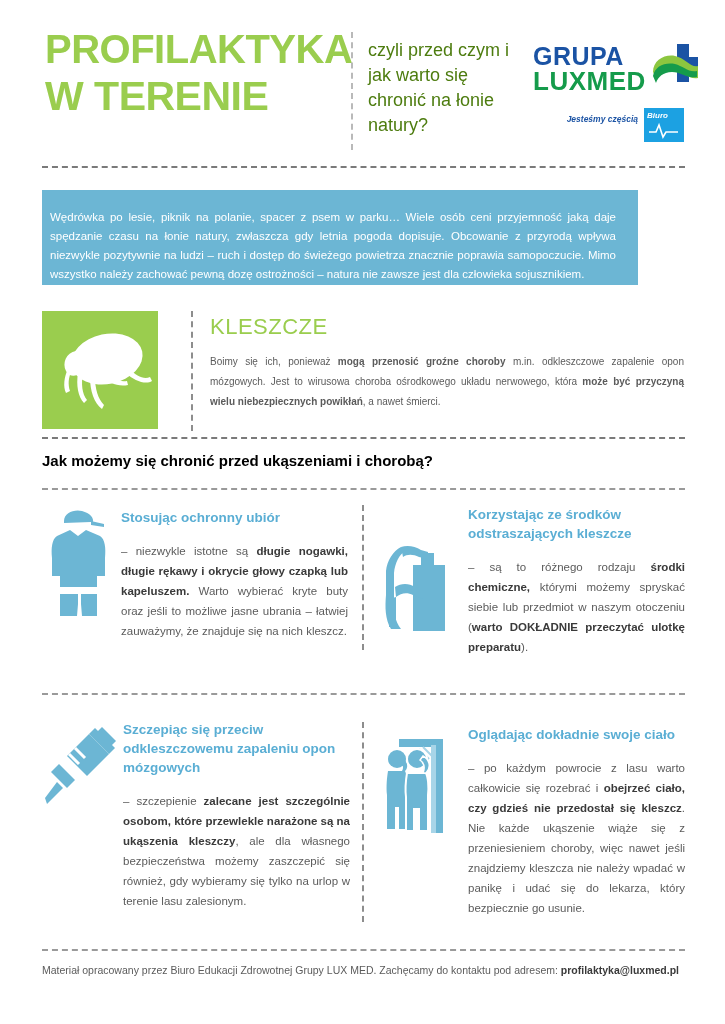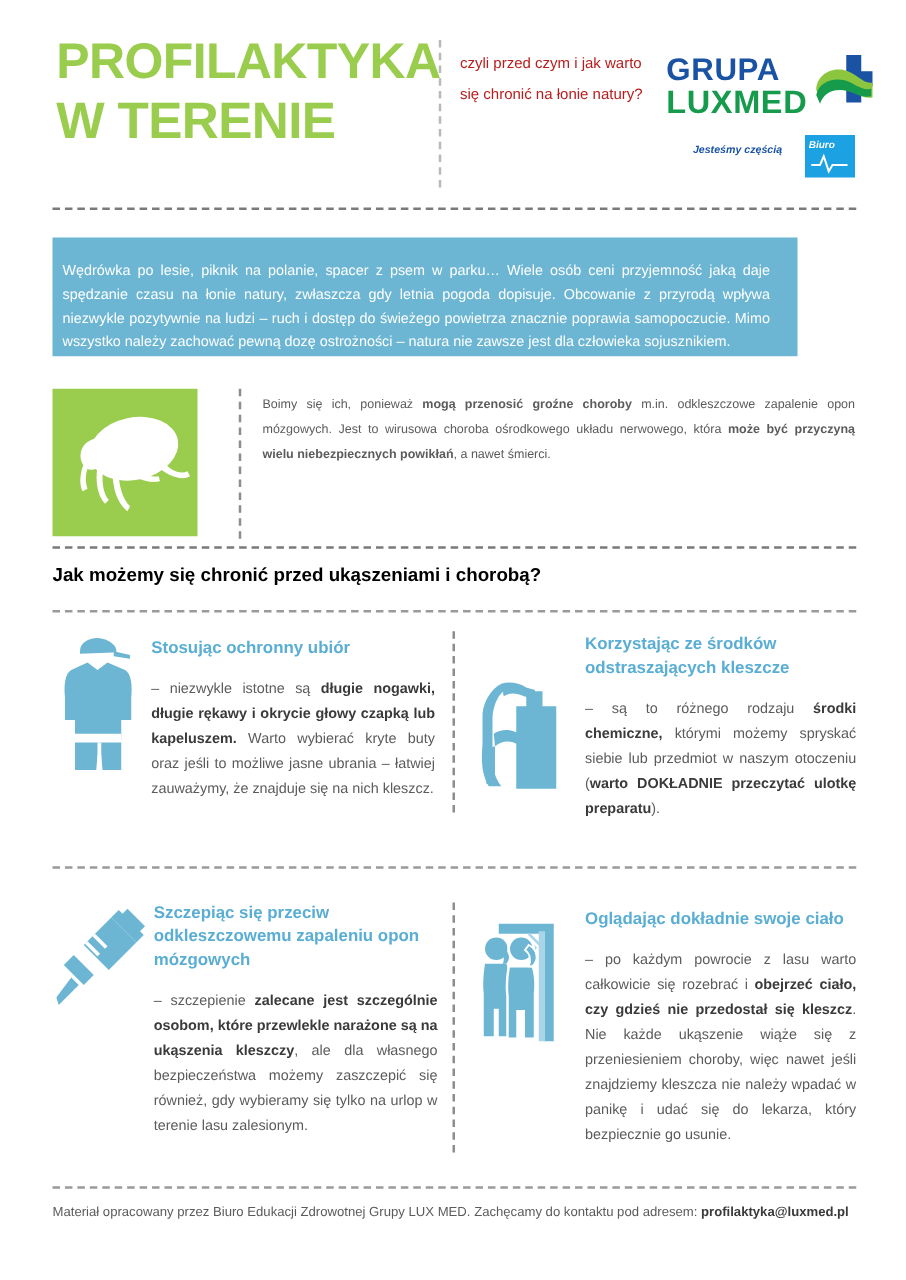--- a/index.html
+++ b/index.html
@@ -18,38 +18,38 @@
     color:#9ACD4E;font-weight:bold;letter-spacing:-0.5px;
     font-size:40px;line-height:43px;text-transform:uppercase;
   }
   .title-line.l2{font-size:41px;margin-top:4px;}
   .vdash-header{
     position:absolute;left:351px;top:4px;width:0;height:118px;
     border-left:2px dashed #b9b9b9;
   }
   .subtitle{
     position:absolute;left:368px;top:10px;width:150px;
-    font-size:12px;line-height:25px;color:#b91c1c;
+    font-size:18px;line-height:25px;color:#4d7c0f;
   }
 
   
   .logo{position:absolute;left:533px;top:8px;width:160px;height:115px;}
   .logo-grupa{
     position:absolute;left:0;top:8px;font-size:25px;font-weight:bold;
     color:#1b53a4;letter-spacing:0.5px;line-height:25px;
   }
   .logo-luxmed{
     position:absolute;left:0;top:32px;font-size:26px;font-weight:bold;
     color:#159B4B;letter-spacing:0.5px;line-height:26px;
   }
   .logo-cross{position:absolute;left:118px;top:6px;width:48px;height:52px;}
   .bupa-row{position:absolute;left:9px;top:72px;width:152px;height:34px;}
   .bupa-text{
     position:absolute;left:0;top:6px;font-size:8.5px;font-style:italic;
-    font-weight:bold;color:#1b53a4;line-height:10px;width:96px;text-align:center;
+    font-weight:bold;color:#1b53a4;line-height:10px;width:96px;text-align:right;
   }
   .bupa-box{
     position:absolute;left:102px;top:0;width:40px;height:34px;background:#1CA1E2;
   }
   .bupa-box .bupa-word{
     position:absolute;left:3px;top:3px;font-size:8px;font-weight:bold;
     color:#ffffff;font-style:italic;
   }
 
   
@@ -171,20 +171,21 @@
         <path d="M34 40 C24 42, 20 52, 24 60 C27 66, 34 66, 38 62 C33 58, 32 48, 38 44 z" fill="#ffffff"></path>
         <path d="M84 62 C92 70, 104 74, 110 70 L108 66 C102 69, 94 65, 88 58 z" fill="#ffffff"></path>
         <path d="M60 64 C66 72, 76 76, 86 74 L85 70 C77 71, 68 68, 63 61 z" fill="#ffffff"></path>
         <path d="M26 58 C22 66, 21 76, 24 82 L28 80 C26 74, 26 66, 30 60 z" fill="#ffffff"></path>
         <path d="M36 62 C34 74, 36 86, 42 92 L45 89 C40 83, 39 72, 41 63 z" fill="#ffffff"></path>
         <path d="M48 66 C48 80, 52 92, 60 98 L62 94 C56 88, 53 78, 53 66 z" fill="#ffffff"></path>
       </svg>
     </div>
     <div class="tick-vdash"></div>
     <div class="tick-body">
+      <h2 class="tick-title">KLESZCZE</h2>
       <p><span>Boimy się ich, ponieważ </span><b>mogą przenosić groźne choroby</b><span> m.in. odkleszczowe zapalenie opon mózgowych. Jest to wirusowa choroba ośrodkowego układu nerwowego, która </span><b>może być przyczyną wielu niebezpiecznych powikłań</b><span>, a nawet śmierci.</span></p>
     </div>
   </div>
 
   <div class="hdash" style="top:437px"></div>
 
   <div class="question">Jak możemy się chronić przed ukąszeniami i chorobą?</div>
   <div class="hdash light" style="top:488px"></div>
 
   <div class="tip tip1">

